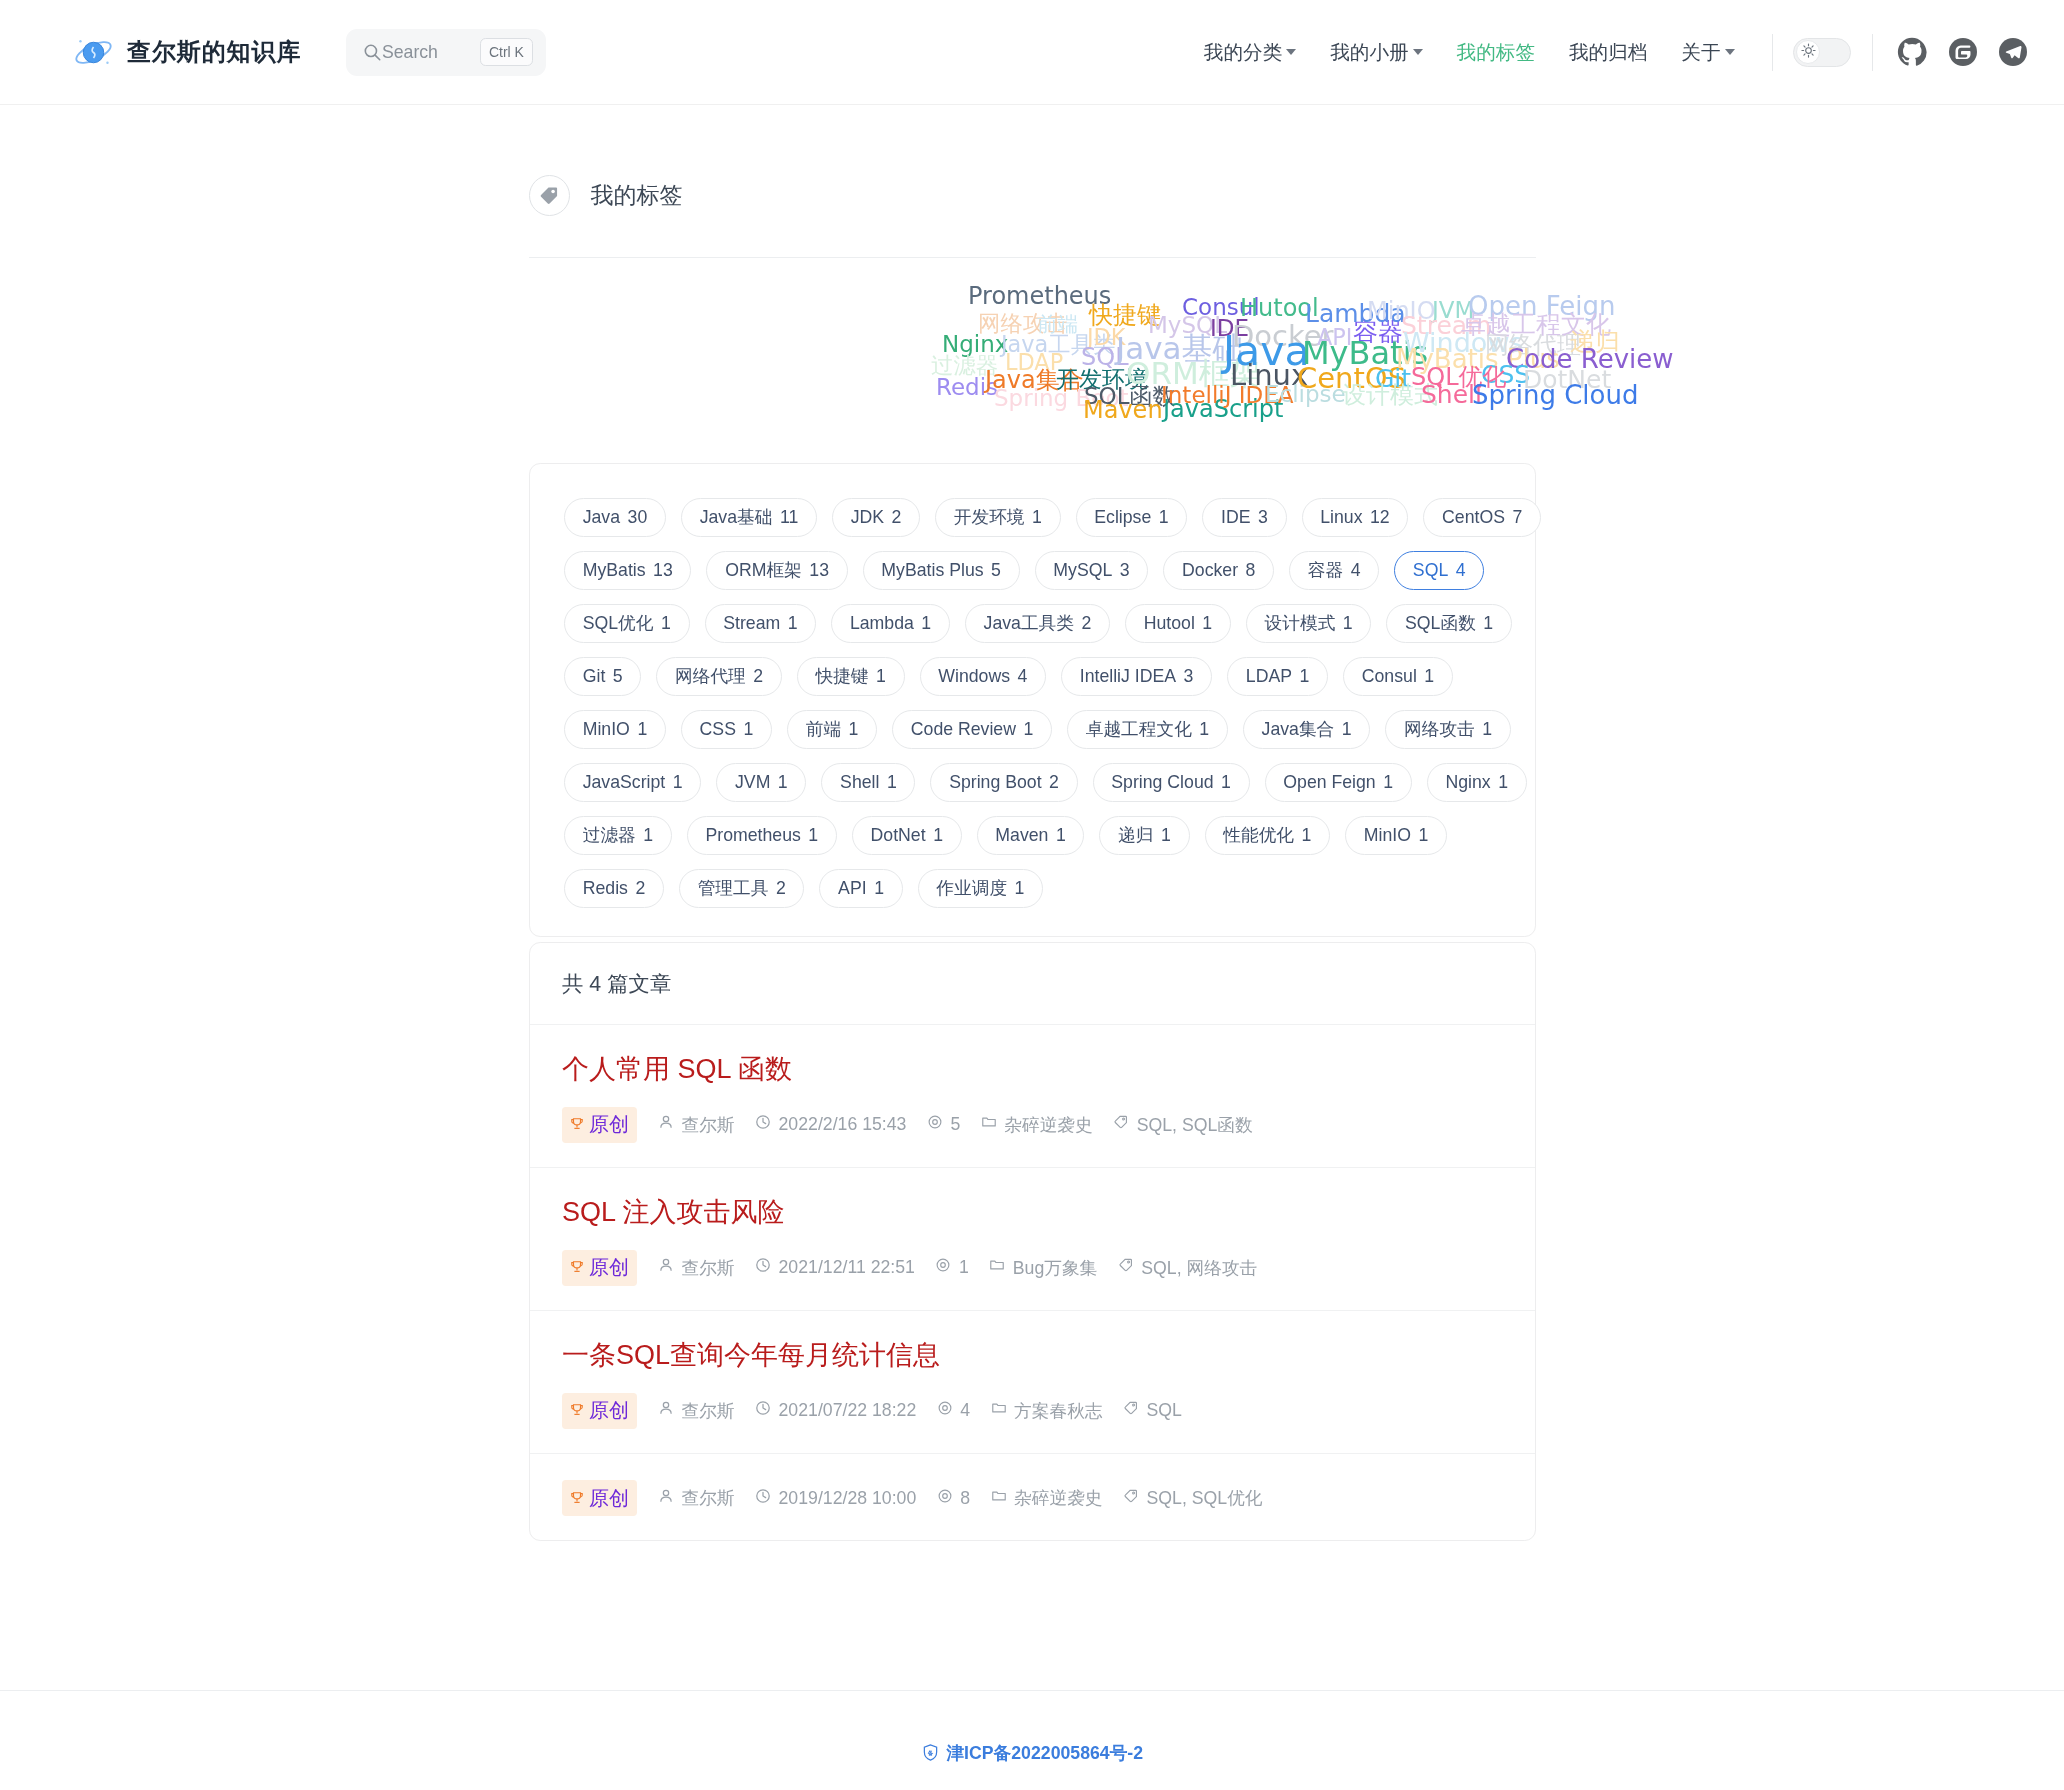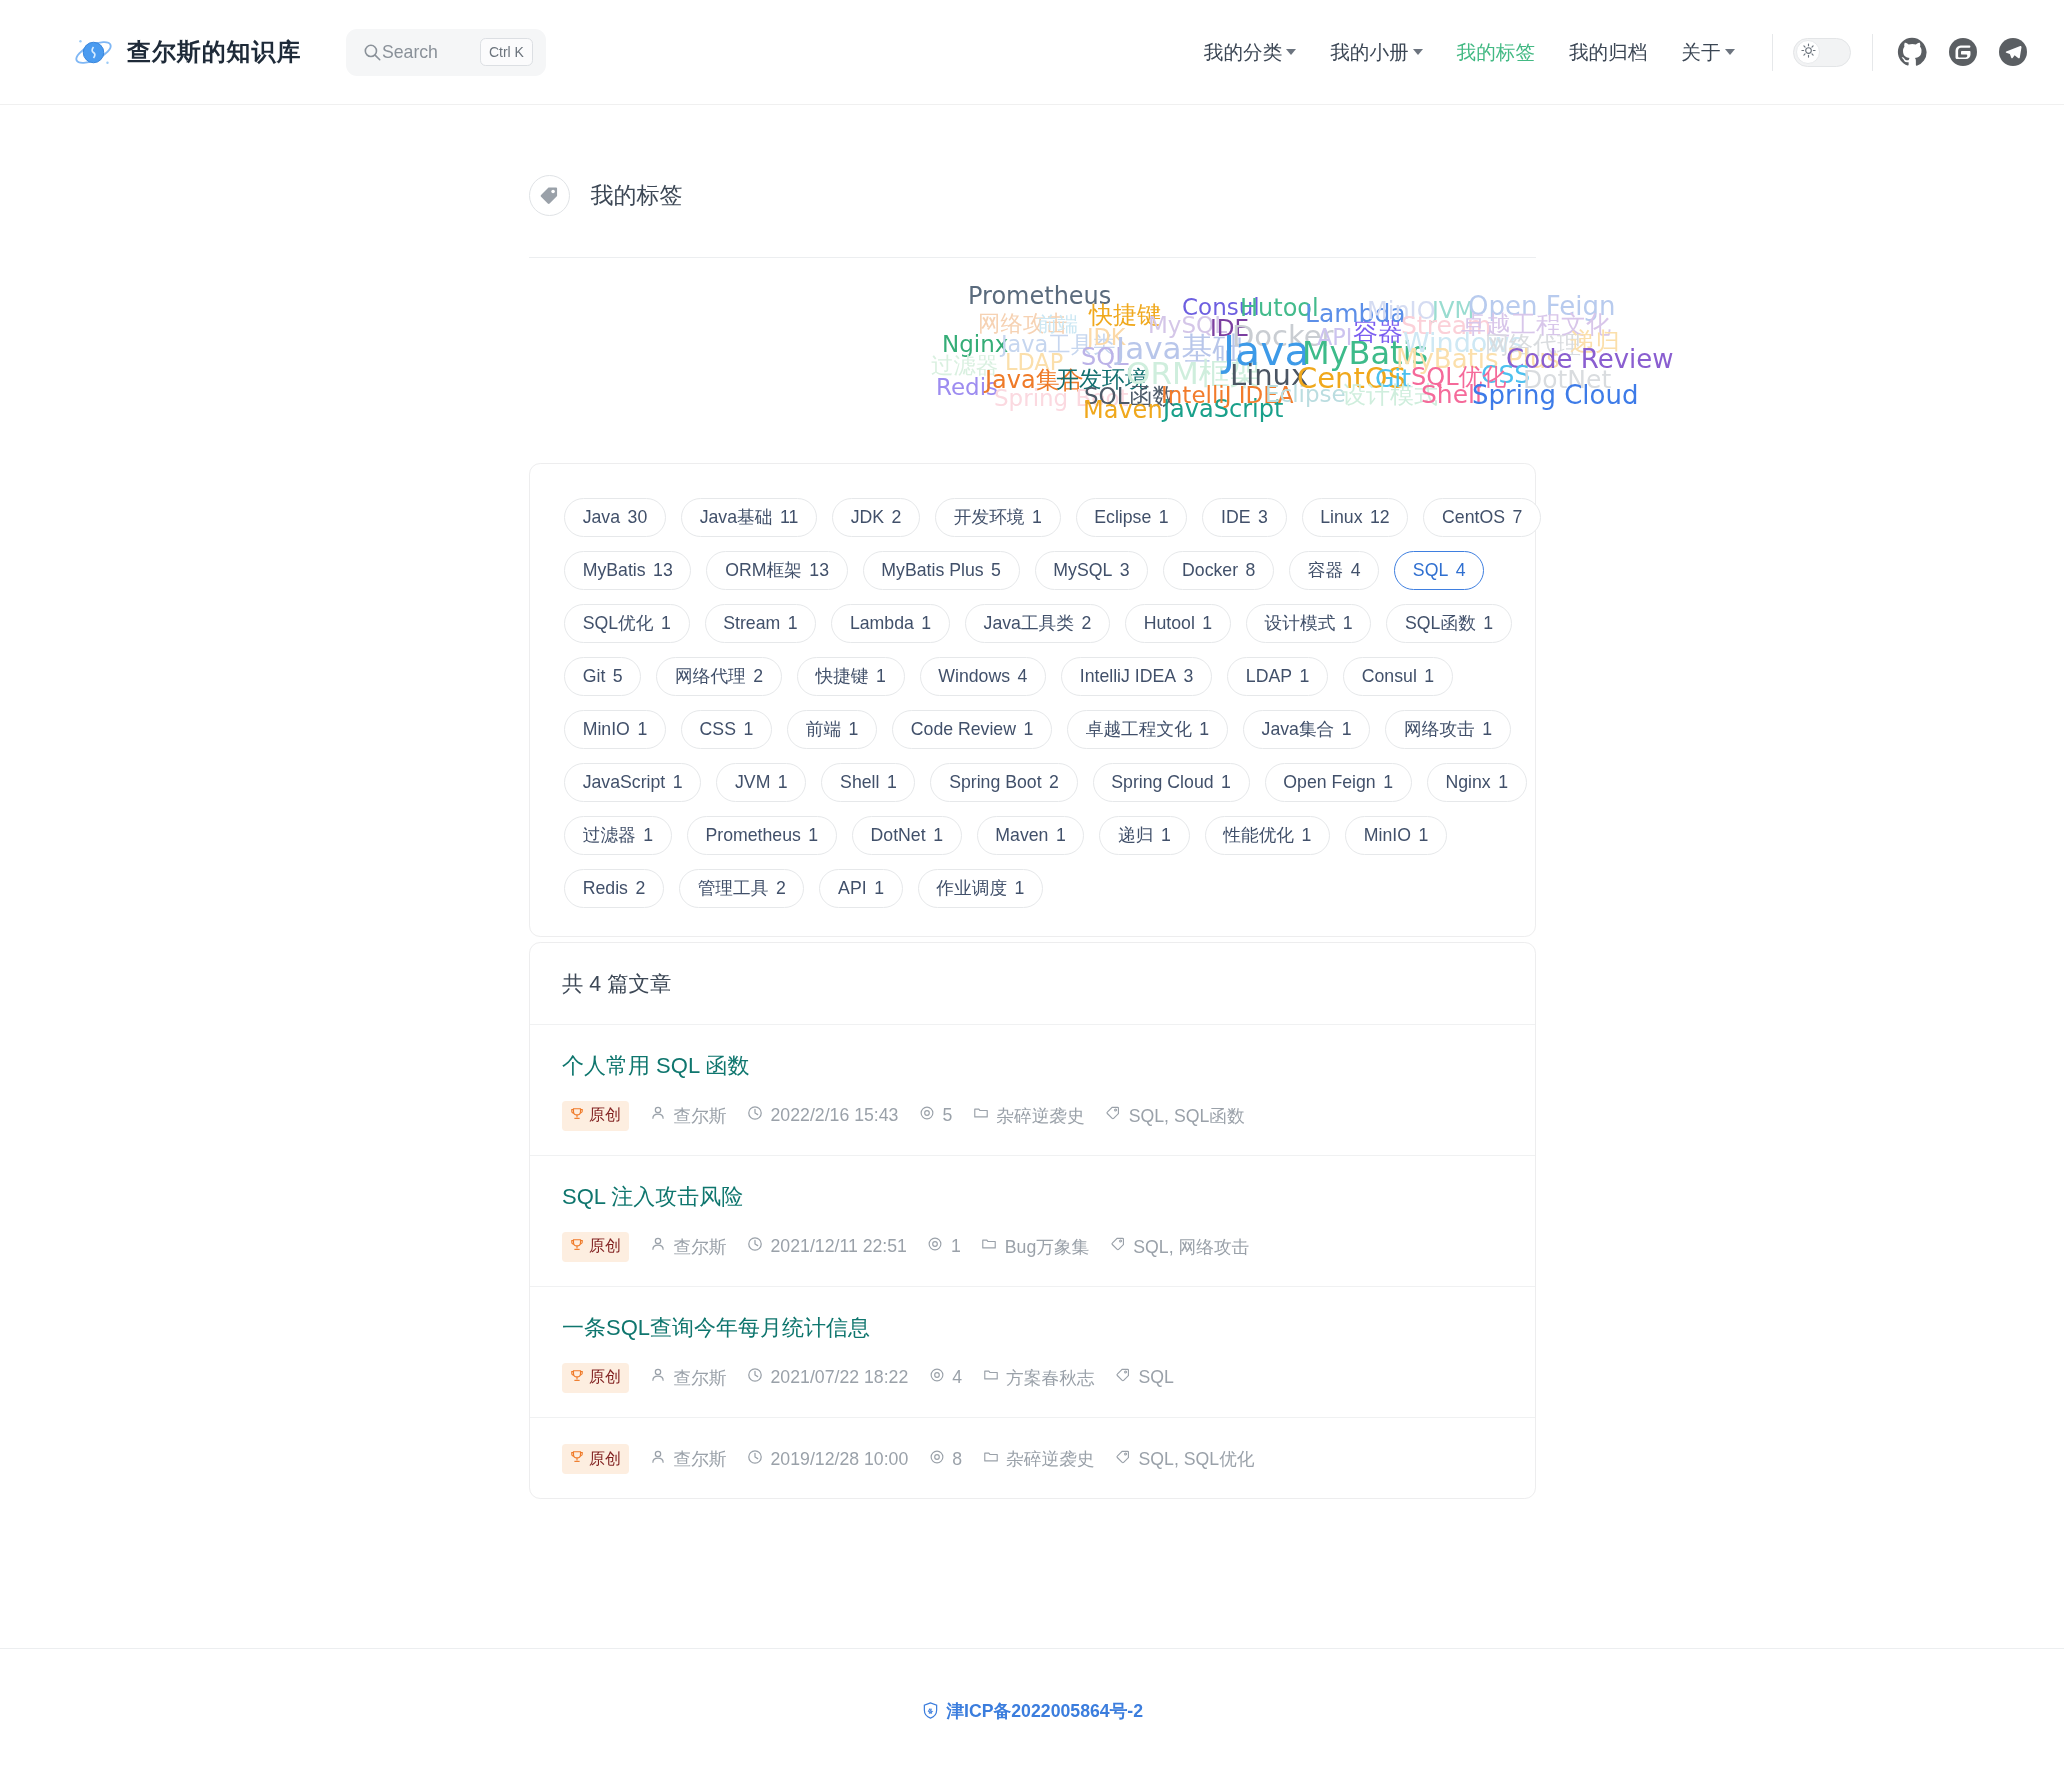--- a/index.html
+++ b/index.html
@@ -101,25 +101,25 @@
   .pill.sel .cnt { color: #2f6fd0; }
 
   
   .list-card { }
   .list-head {
     padding: 26px 32px; font-size: 21.4px; color: #3d4856;
     border-bottom: 0.9px solid #f0f1f2;
   }
   .art { padding: 26px 32px 24px 32px; border-bottom: 0.9px solid #f0f1f2; }
   .art:last-child { border-bottom: none; }
-  .art-title { font-size: 22px; color: #0f766e; margin-bottom: 19.6px; cursor: pointer; }
+  .art-title { font-size: 27px; color: #b91c1c; margin-bottom: 19.6px; cursor: pointer; }
   .art-meta { display: flex; align-items: center; gap: 20.5px; font-size: 17.7px; color: #9aa1a9; flex-wrap: nowrap; }
   .badge-orig {
-    background: #fdeee0; color: #7f1d1d; border-radius: 3.7px;
-    padding: 4.7px 8.4px; font-size: 16px; display: inline-flex; align-items: center; gap: 4.7px; text-align: center;
+    background: #fdeee0; color: #6d28d9; border-radius: 3.7px;
+    padding: 4.7px 8.4px; font-size: 20px; display: inline-flex; align-items: center; gap: 4.7px; text-align: center;
   }
   .meta-item { display: inline-flex; align-items: center; gap: 7.5px; white-space: nowrap; }
   .meta-item svg { flex: 0 0 auto; }
 
   
   .footer-sep { border-top: 0.9px solid #eceef0; margin-top: 149px; }
   .footer { text-align: center; padding: 45px 0 37px 0; font-size: 17.7px; color: #8c9299; line-height: 2.0; }
   .f-line { display: flex; align-items: center; justify-content: center; gap: 7.5px; font-weight: bold; }
   .f-line .ico { font-size: 17px; line-height: 1; }
   .beian-blue { color: #3b7ddd; }

